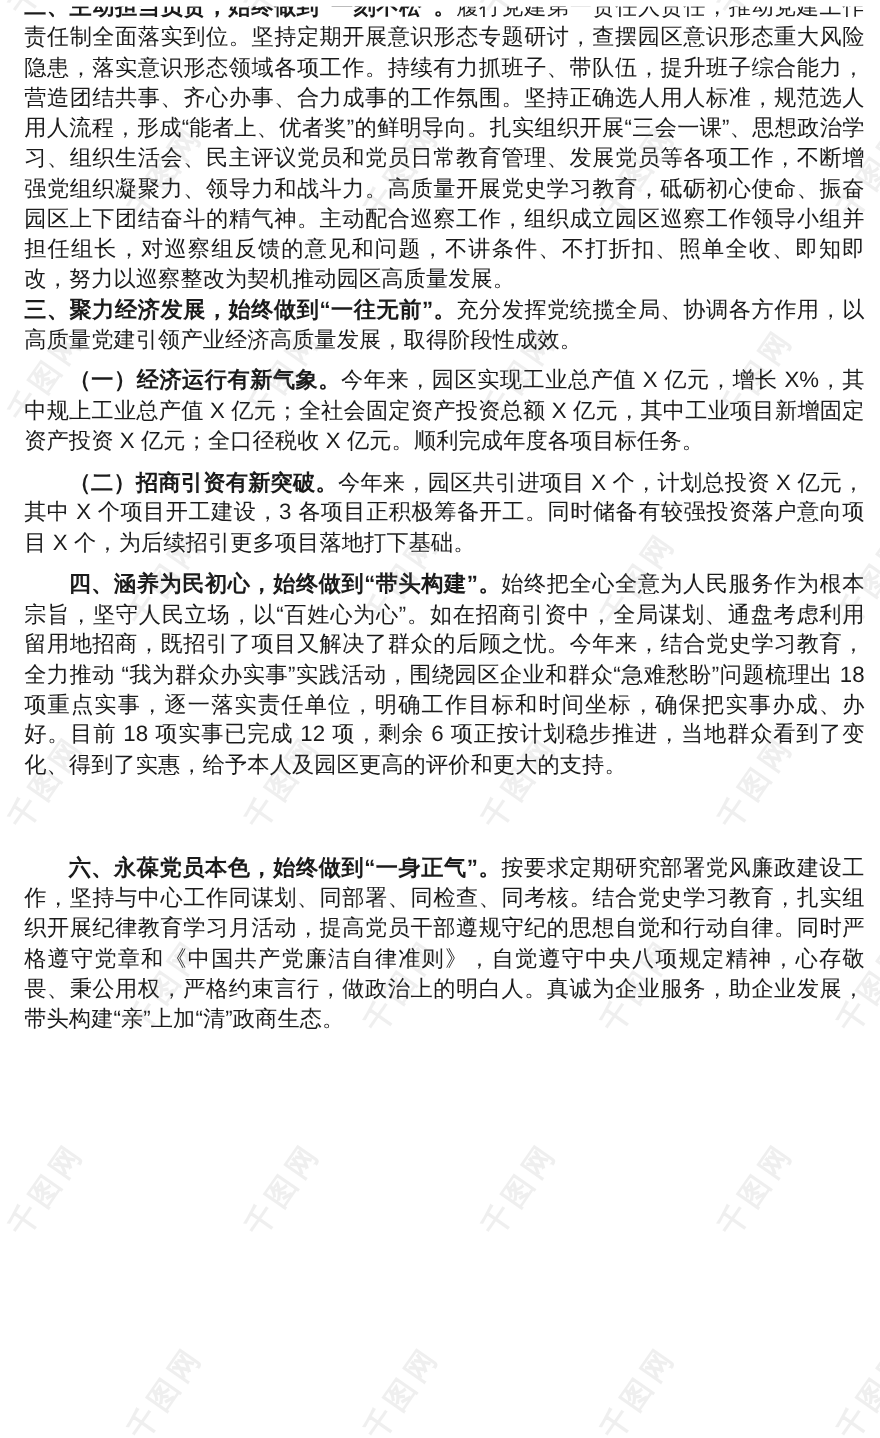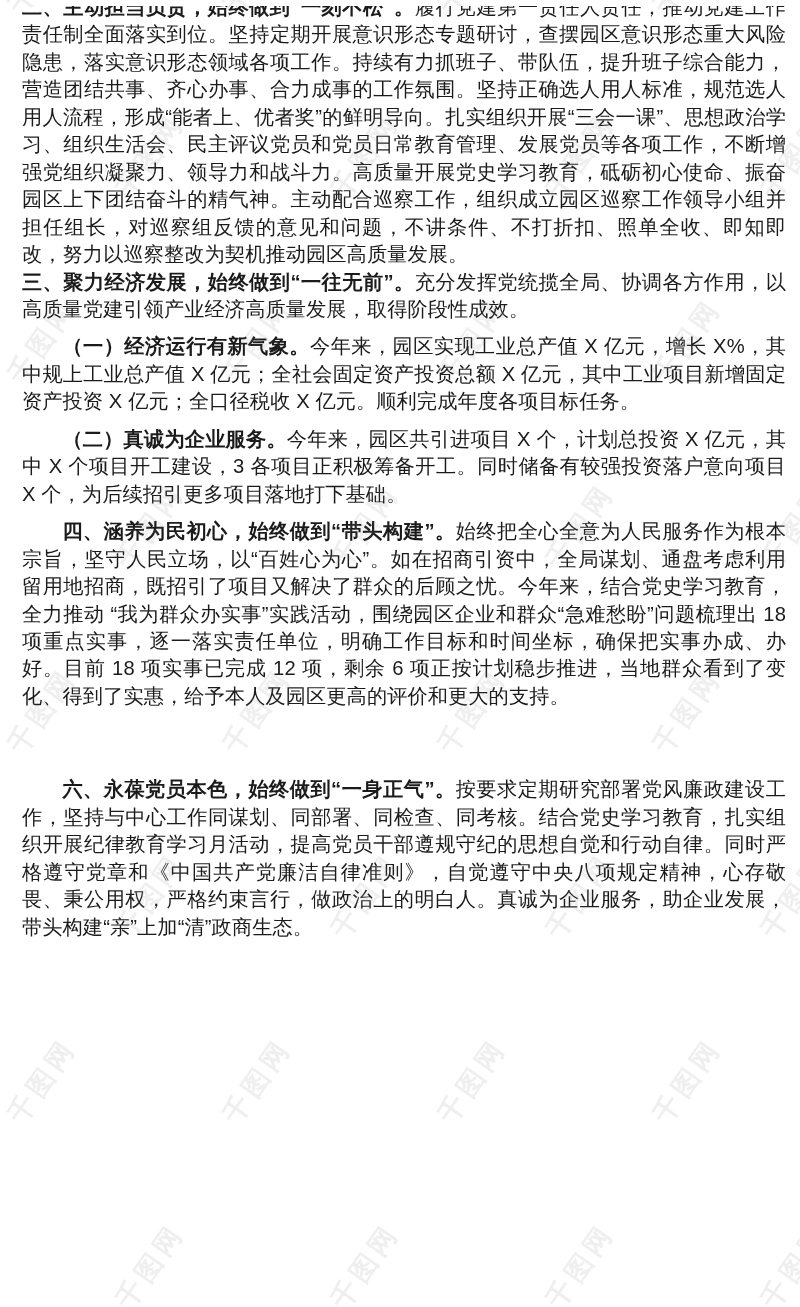--- a/index.html
+++ b/index.html
@@ -92,21 +92,21 @@
 
 <div id="doc" style="top: -6px;">
   <div class="page-inner">
 
     <p class="para hang-top"><b class="b">二、主动担当负责，始终做到“一刻不松”。</b><span>履行党建第一责任人责任，推动党建工作责任制全面落实到位。坚持定期开展意识形态专题研讨，查摆园区意识形态重大风险隐患，落实意识形态领域各项工作。持续有力抓班子、带队伍，提升班子综合能力，营造团结共事、齐心办事、合力成事的工作氛围。坚持正确选人用人标准，规范选人用人流程，形成“能者上、优者奖”的鲜明导向。扎实组织开展“三会一课”、思想政治学习、组织生活会、民主评议党员和党员日常教育管理、发展党员等各项工作，不断增强党组织凝聚力、领导力和战斗力。高质量开展党史学习教育，砥砺初心使命、振奋园区上下团结奋斗的精气神。主动配合巡察工作，组织成立园区巡察工作领导小组并担任组长，对巡察组反馈的意见和问题，不讲条件、不打折扣、照单全收、即知即改，努力以巡察整改为契机推动园区高质量发展。</span></p>
 
     <p class="para"><b class="b">三、聚力经济发展，始终做到“一往无前”。</b><span>充分发挥党统揽全局、协调各方作用，以高质量党建引领产业经济高质量发展，取得阶段性成效。</span></p>
 
     <p class="para indent"><b class="b">（一）经济运行有新气象。</b><span>今年来，园区实现工业总产值 X 亿元，增长 X%，其中规上工业总产值 X 亿元；全社会固定资产投资总额 X 亿元，其中工业项目新增固定资产投资 X 亿元；全口径税收 X 亿元。顺利完成年度各项目标任务。</span></p>
 
-    <p class="para indent"><b class="b">（二）真诚为企业服务。</b><span>今年来，园区共引进项目 X 个，计划总投资 X 亿元，其中 X 个项目开工建设，3 各项目正积极筹备开工。同时储备有较强投资落户意向项目 X 个，为后续招引更多项目落地打下基础。</span></p>
+    <p class="para indent"><b class="b">（二）招商引资有新突破。</b><span>今年来，园区共引进项目 X 个，计划总投资 X 亿元，其中 X 个项目开工建设，3 各项目正积极筹备开工。同时储备有较强投资落户意向项目 X 个，为后续招引更多项目落地打下基础。</span></p>
 
 
 
     <p class="para indent"><b class="b">四、涵养为民初心，始终做到“带头构建”。</b><span>始终把全心全意为人民服务作为根本宗旨，坚守人民立场，以“百姓心为心”。如在招商引资中，全局谋划、通盘考虑利用留用地招商，既招引了项目又解决了群众的后顾之忧。今年来，结合党史学习教育，全力推动 “我为群众办实事”实践活动，围绕园区企业和群众“急难愁盼”问题梳理出 18 项重点实事，逐一落实责任单位，明确工作目标和时间坐标，确保把实事办成、办好。目前 18 项实事已完成 12 项，剩余 6 项正按计划稳步推进，当地群众看到了变化、得到了实惠，给予本人及园区更高的评价和更大的支持。</span></p>
 
     <div class="gap-block"></div>
 
 
     <p class="para indent"><b class="b">六、永葆党员本色，始终做到“一身正气”。</b><span>按要求定期研究部署党风廉政建设工作，坚持与中心工作同谋划、同部署、同检查、同考核。结合党史学习教育，扎实组织开展纪律教育学习月活动，提高党员干部遵规守纪的思想自觉和行动自律。同时严格遵守党章和《中国共产党廉洁自律准则》，自觉遵守中央八项规定精神，心存敬畏、秉公用权，严格约束言行，做政治上的明白人。真诚为企业服务，助企业发展，带头构建“亲”上加“清”政商生态。</span></p>
 

